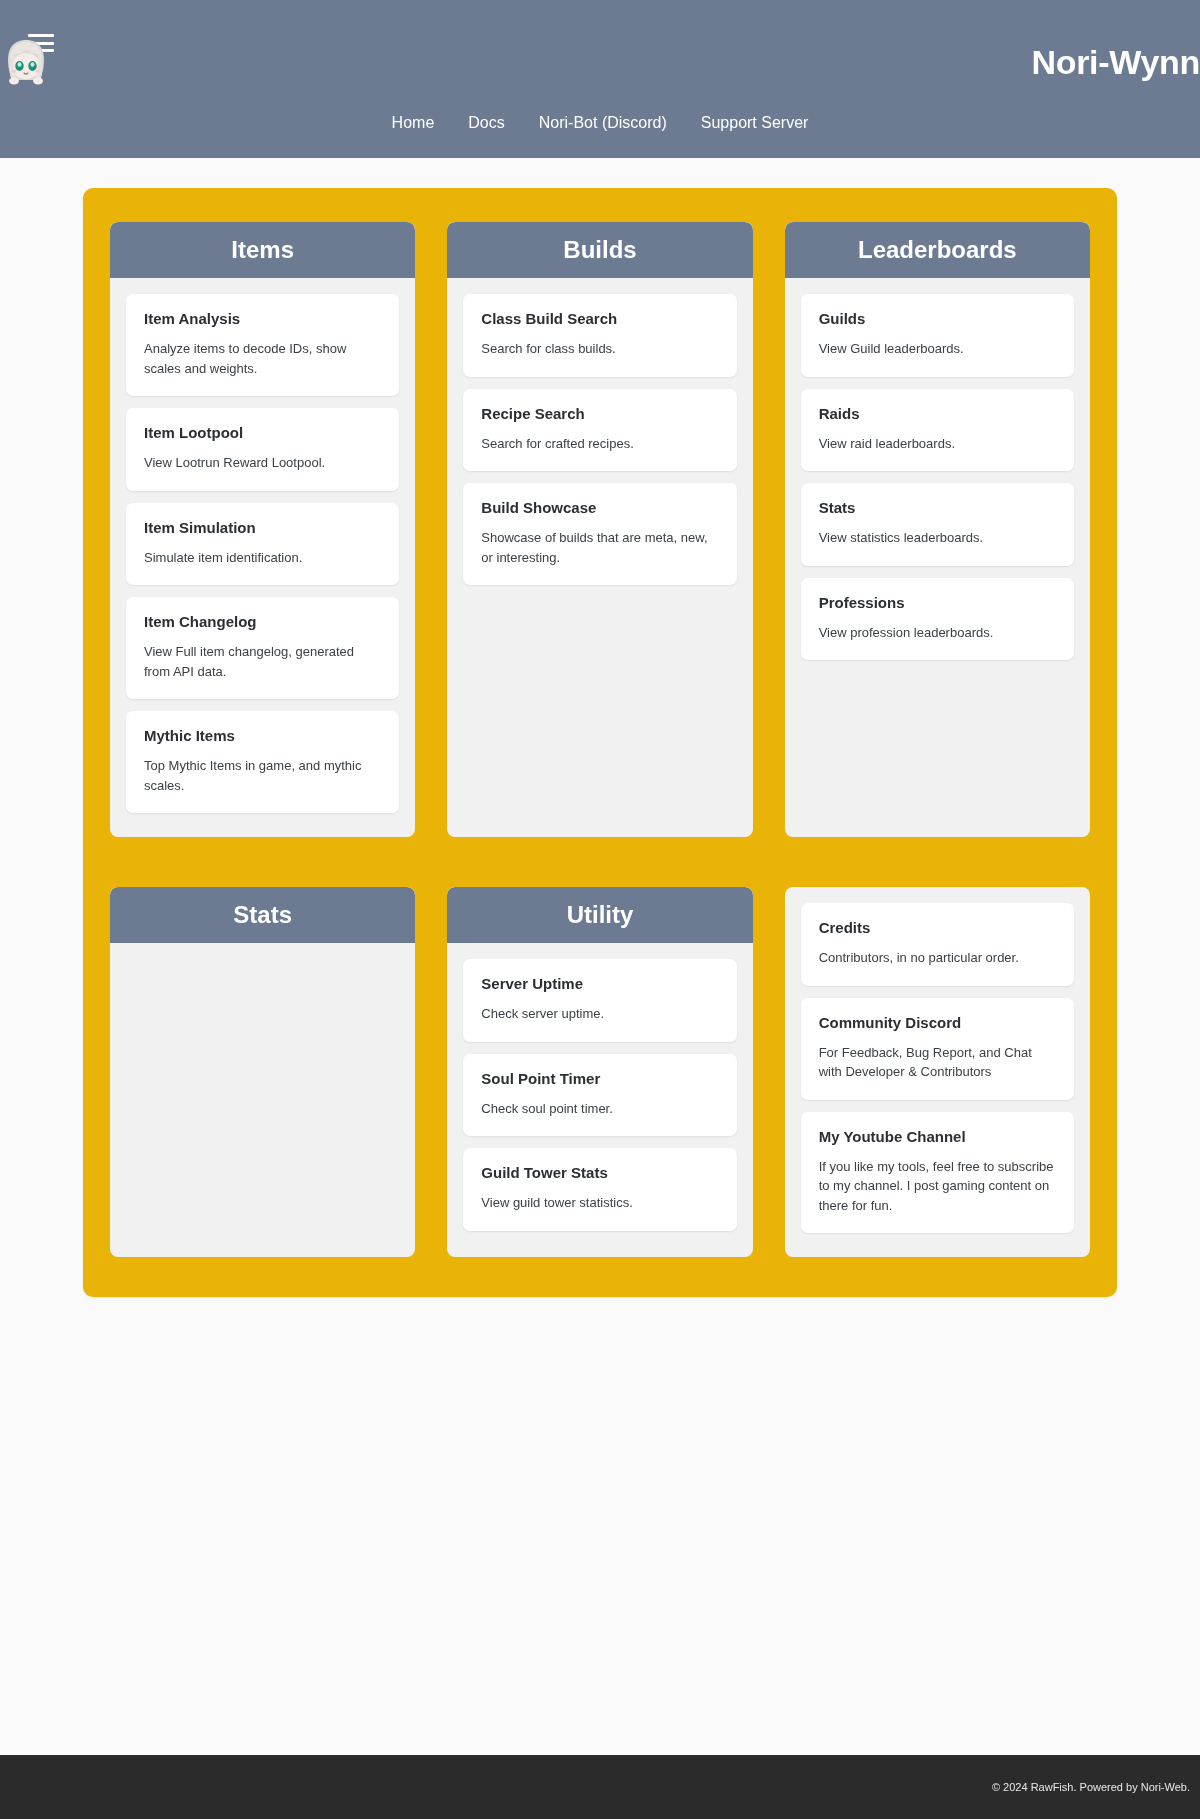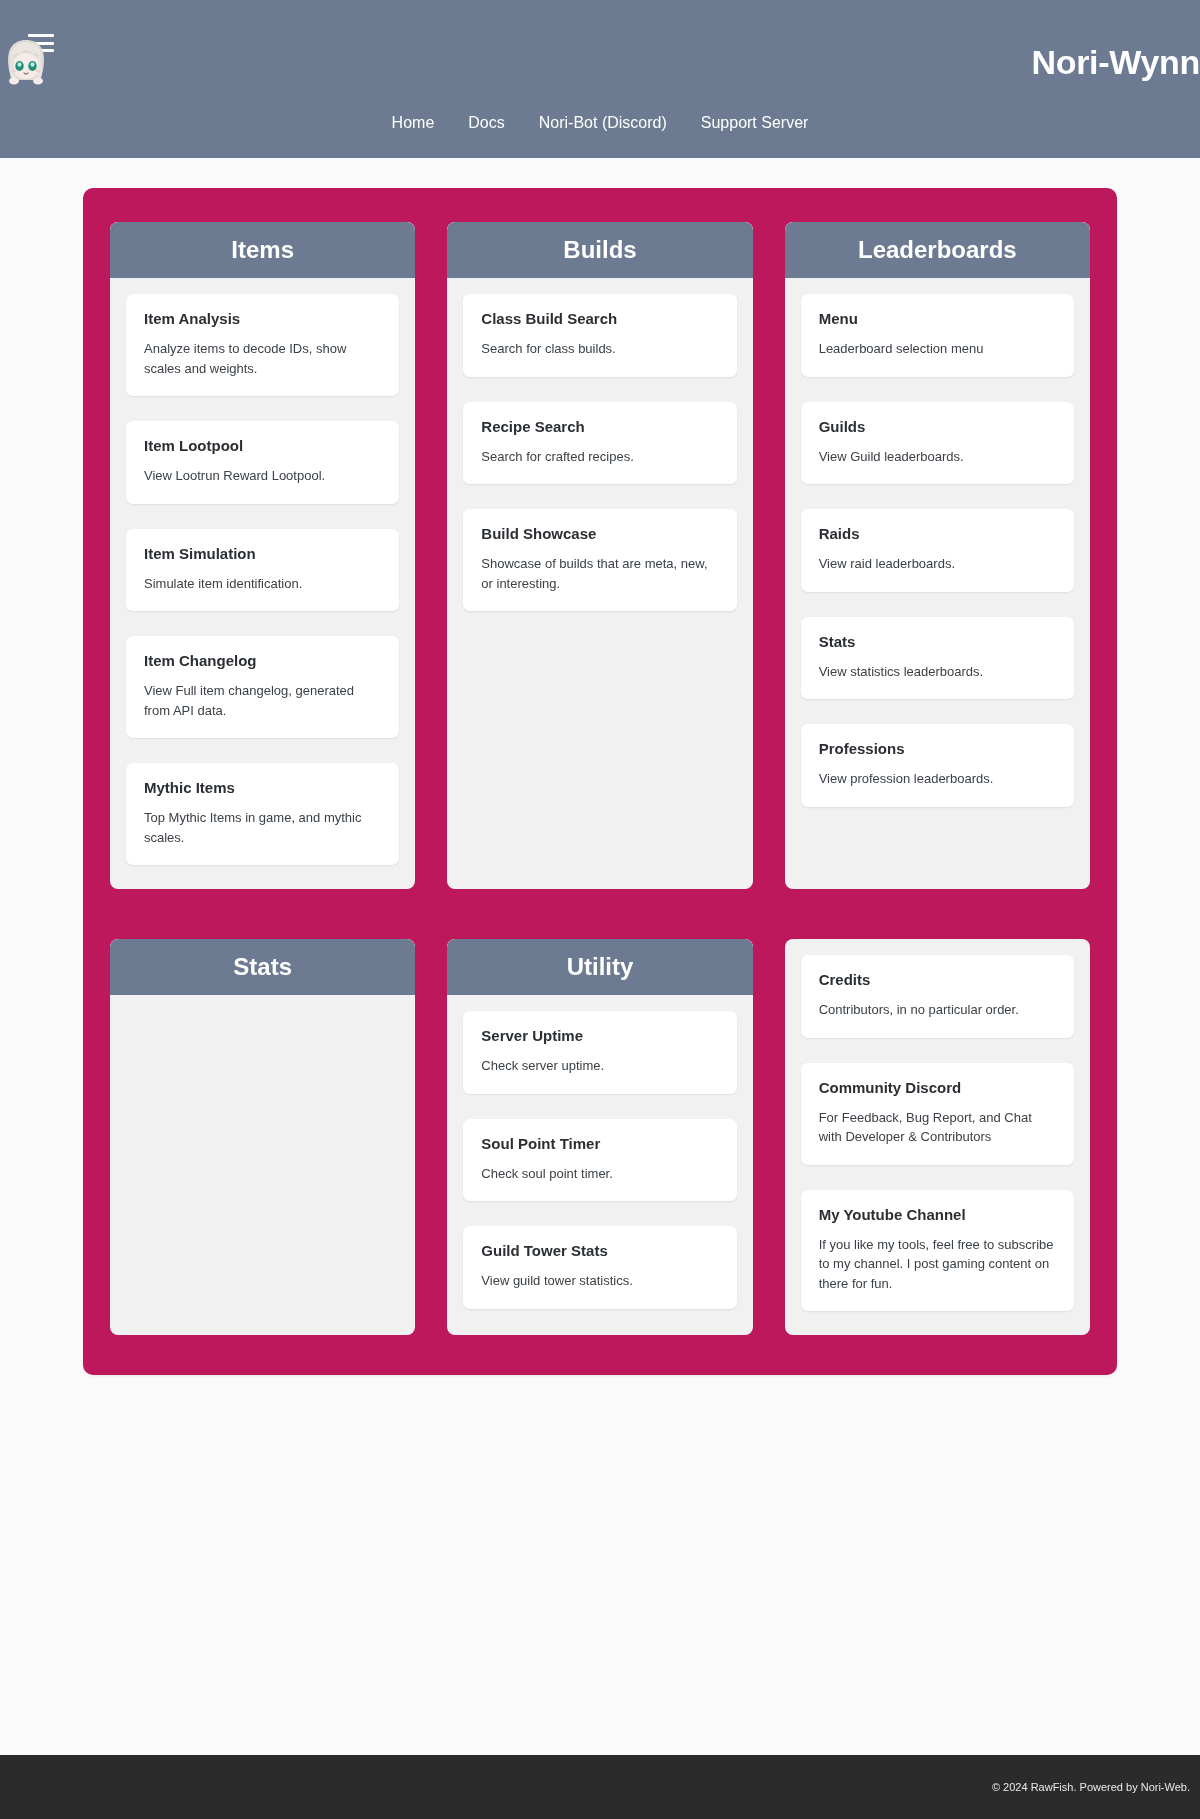--- a/index.html
+++ b/index.html
@@ -88,21 +88,21 @@
   
   .content-shell {
     flex: 1 1 auto;
     background: #fafafa;
     padding: 30px 0 0 0;
   }
 
   .content-card {
     width: 1034px;
     margin: 0 auto;
-    background: #be185d;
+    background: #eab308;
     border-radius: 10px;
     box-shadow: 0 1px 3px rgba(0,0,0,0.07);
     padding: 34px 27px 40px 27px;
   }
 
   .panel-grid {
     display: grid;
     grid-template-columns: repeat(3, 1fr);
     column-gap: 32px;
     row-gap: 50px;
@@ -123,21 +123,21 @@
     font-size: 24px;
     font-weight: bold;
     padding: 14px 10px;
     border-radius: 8px 8px 0 0;
   }
 
   .panel-body {
     padding: 16px 16px 24px 16px;
     display: flex;
     flex-direction: column;
-    gap: 25px;
+    gap: 12px;
     flex: 1 1 auto;
   }
 
   .item-card {
     background: #ffffff;
     border-radius: 7px;
     padding: 16px 18px 18px 18px;
     box-shadow: 0 1px 2px rgba(0,0,0,0.08);
     cursor: pointer;
   }
@@ -262,24 +262,20 @@
               <div class="item-title">Build Showcase</div>
               <div class="item-desc">Showcase of builds that are meta, new, or interesting.</div>
             </div>
           </div>
         </section>
 
         <section class="panel">
           <div class="panel-header">Leaderboards</div>
           <div class="panel-body">
             <div class="item-card">
-              <div class="item-title">Menu</div>
-              <div class="item-desc">Leaderboard selection menu</div>
-            </div>
-            <div class="item-card">
               <div class="item-title">Guilds</div>
               <div class="item-desc">View Guild leaderboards.</div>
             </div>
             <div class="item-card">
               <div class="item-title">Raids</div>
               <div class="item-desc">View raid leaderboards.</div>
             </div>
             <div class="item-card">
               <div class="item-title">Stats</div>
               <div class="item-desc">View statistics leaderboards.</div>

